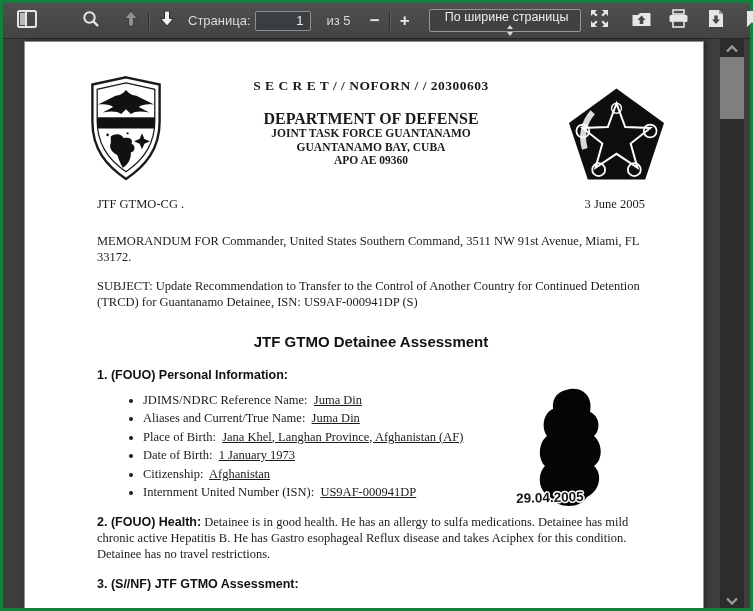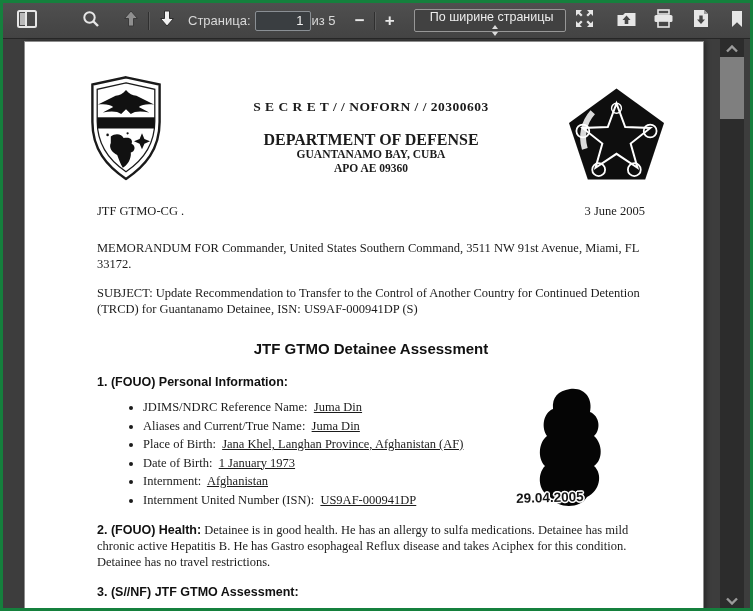--- a/index.html
+++ b/index.html
@@ -24,21 +24,21 @@
         border-radius:2px;color:#ededed;font-size:12.5px;display:flex;align-items:center;
         padding:0 4px 0 8px;cursor:pointer;flex:0 0 auto;}
   .scale-select .txt{flex:1 1 auto;white-space:nowrap;}
   .glyph{font-size:17px;color:#e8e8e8;font-weight:bold;line-height:1;}
 
   
   .content{position:absolute;top:36px;left:0;right:0;bottom:0;background:#3d3d3d;overflow:hidden;}
   .page{position:absolute;left:21px;top:2px;width:678px;height:1100px;background:#fff;
         border:1px solid #8d8d8d;box-shadow:2px 0 5px rgba(0,0,0,.35);
         color:#1b1b1b;}
-  .doc{padding:57px 58px 0 72px;font-family:"Liberation Serif",serif;font-size:12.5px;line-height:16px;}
+  .doc{padding:36px 58px 0 72px;font-family:"Liberation Serif",serif;font-size:12.5px;line-height:16px;}
   .center{text-align:center;}
   .classification{font-weight:bold;font-size:13.5px;letter-spacing:.5px;}
   .dept1{font-weight:bold;font-size:16px;margin-top:17px;}
   .deptn{font-weight:bold;font-size:11.5px;line-height:13.5px;}
   .office-row{display:flex;justify-content:space-between;margin-top:28px;font-size:12.5px;}
   .memo{margin-top:21px;}
   .subject{margin-top:13px;}
   .doc-title{font-family:"Liberation Sans",sans-serif;font-weight:bold;font-size:15px;
              text-align:center;margin-top:24px;color:#111;}
   .sec-head{font-family:"Liberation Sans",sans-serif;font-weight:bold;font-size:12.5px;
@@ -104,21 +104,21 @@
     <div class="tbtn">
       <span>
         <svg width="16" height="17" viewBox="0 0 16 17">
           <path d="M8 16 L1.5 8.5 H5.5 V1 H10.5 V8.5 H14.5 Z" fill="#f0f0f0" stroke="#2d2d2d" stroke-width="1"></path>
         </svg>
       </span>
     </div>
 
     <span class="tlabel">Страница:</span>
     <input class="page-input" value="1" style="">
-    <span class="tlabel" style="margin-left:1px;">из 5</span>
+    <span class="tlabel" style="margin-left:16px;">из 5</span>
 
     <div class="tbtn" style="margin-left:10px;width:20px;">
       <span class="glyph">−</span>
     </div>
     <div class="tdiv"></div>
     <div class="tbtn" style="width:20px;">
       <span class="glyph">+</span>
     </div>
 
     <div class="scale-select" style="margin-left:14px;flex-direction:column;">
@@ -218,20 +218,21 @@
           <path d="M40 3 C55 1 63 13 60 26 C70 30 71 44 64 50 C73 58 73 74 64 80 C73 88 70 105 57 111 C50 123 28 123 20 111 C8 105 7 88 15 80 C7 72 9 56 17 50 C11 42 13 27 23 23 C22 11 28 5 40 3 Z" fill="#050505"></path>
         </svg>
       </div>
 
       <div class="stamp">29.04.2005</div>
 
       <div class="doc">
         <div class="center classification">S E C R E T / / NOFORN / / 20300603</div>
 
         <div class="center dept1">DEPARTMENT OF DEFENSE</div>
+        <div class="center deptn">JOINT TASK FORCE GUANTANAMO</div>
         <div class="center deptn">GUANTANAMO BAY, CUBA</div>
         <div class="center deptn">APO AE 09360</div>
 
         <div class="office-row">
           <span>JTF GTMO-CG  .</span>
           <span>3 June 2005</span>
         </div>
 
         <div class="memo">MEMORANDUM FOR Commander, United States Southern Command, 3511 NW 91st Avenue, Miami, FL 33172.</div>
 
@@ -252,21 +253,21 @@
           </li>
           <li>
             <span>Place of Birth:</span>&nbsp;
             <span class="bval">Jana Khel, Langhan Province, Afghanistan (AF)</span>
           </li>
           <li>
             <span>Date of Birth:</span>&nbsp;
             <span class="bval">1 January 1973</span>
           </li>
           <li>
-            <span>Internment:</span>&nbsp;
+            <span>Citizenship:</span>&nbsp;
             <span class="bval">Afghanistan</span>
           </li>
           <li>
             <span>Internment United Number (ISN):</span>&nbsp;
             <span class="bval">US9AF-000941DP</span>
           </li>
         </ul>
 
         <div class="body-par">
           <span class="inline-head">2.  (FOUO) Health:</span><span>  Detainee is in good health.  He has an allergy to sulfa medications. Detainee has mild chronic active Hepatitis B.  He has Gastro esophageal Reflux disease and takes Aciphex for this condition.  Detainee has no travel restrictions.</span>

